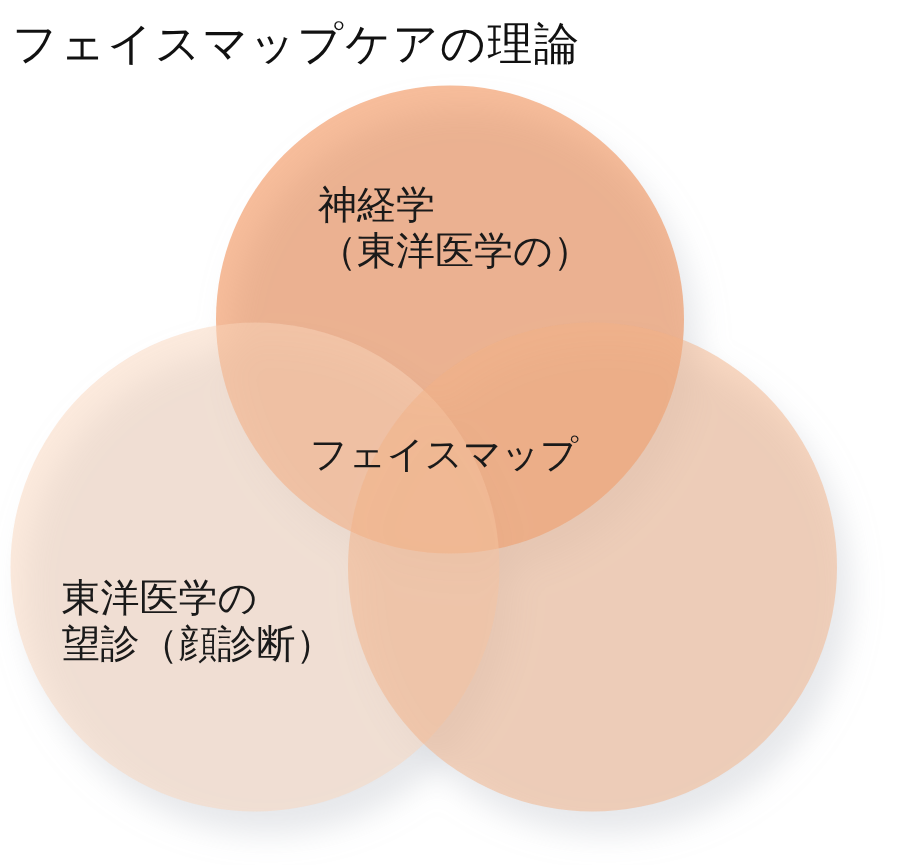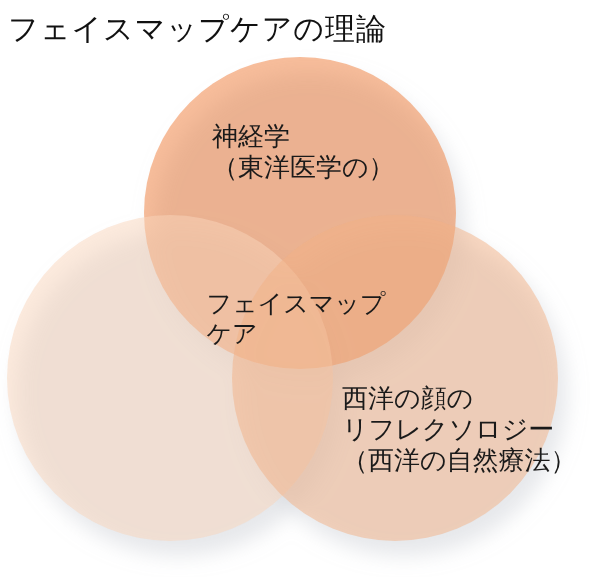--- a/index.html
+++ b/index.html
@@ -82,26 +82,22 @@
 
   <div class="labels">
 
     <div class="vlabel top-label">
       <span>神経学</span>
       <span>（東洋医学の）</span>
     </div>
 
     <div class="vlabel center-label">
       <span>フェイスマップ</span>
-      <span>ケア</span>
     </div>
 
     <div class="vlabel left-label">
+      <span>東洋医学の</span>
+      <span>望診（顔診断）</span>
     </div>
 
-    <div class="vlabel right-label">
-      <span>西洋の顔の</span>
-      <span>リフレクソロジー</span>
-      <span>（西洋の自然療法）</span>
-    </div>
 
   </div>
 </div>
 
 </body></html>

